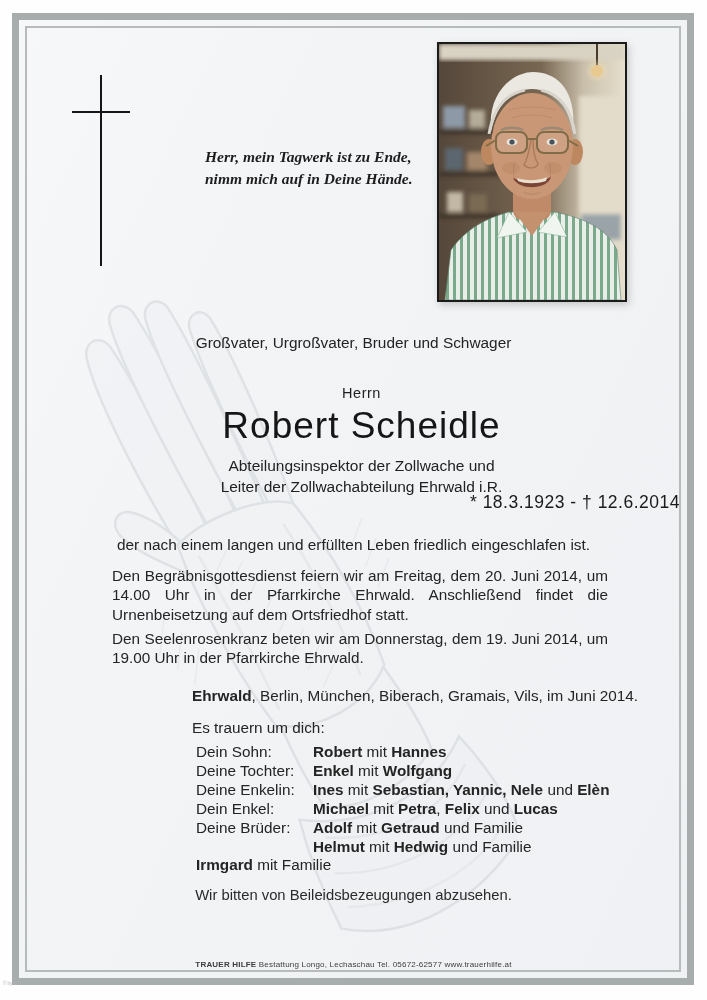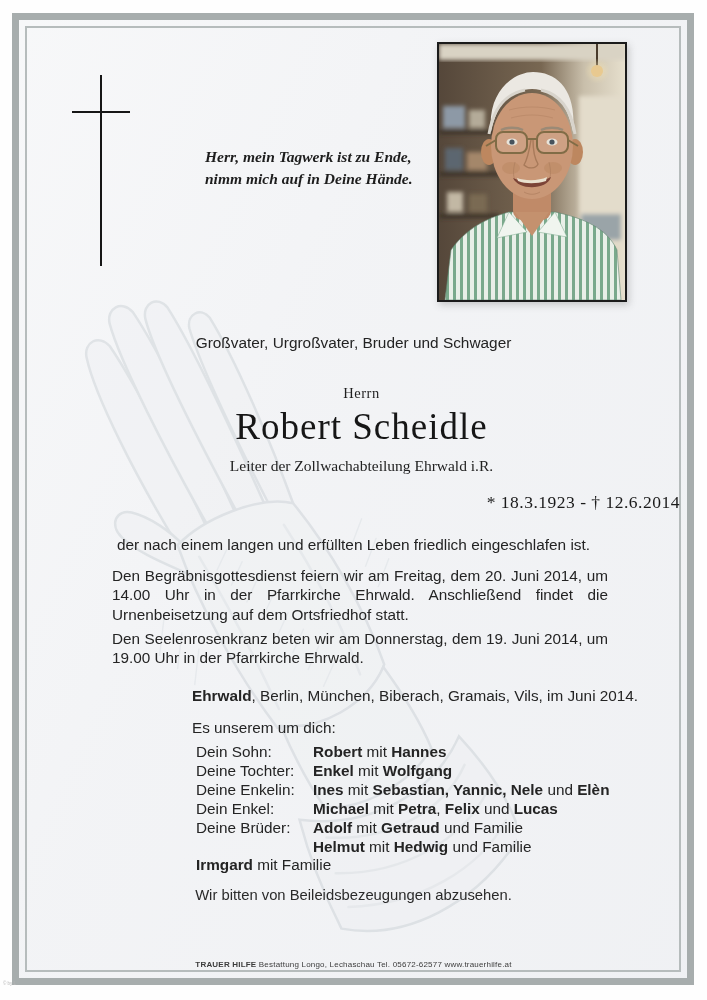--- a/index.html
+++ b/index.html
@@ -27,21 +27,21 @@
   .hands-watermark{position:absolute;left:12px;top:212px;width:505px;height:770px;opacity:.5;pointer-events:none;}
   .cross-v{position:absolute;left:100px;top:75px;width:2px;height:191px;background:#161616;}
   .cross-h{position:absolute;left:72px;top:111px;width:58px;height:2px;background:#161616;}
   .photo{
     position:absolute;left:437px;top:42px;width:186px;height:256px;
     border:2px solid #1b1b1b;box-shadow:2px 3px 7px rgba(70,70,70,.25);
     background:#6b5a48;
   }
   .photo svg{display:block;}
   
-  .serif{font-family:Liberation Serif, serif;padding-left:16px;}
+  .serif{font-family:Liberation Sans, sans-serif;padding-left:16px;}
   .quote{
     position:absolute;left:205px;top:146px;width:260px;
     font-family:"Liberation Serif",serif;font-style:italic;
     font-size:15.5px;line-height:1.45;color:#1d1d1d;font-weight:700;
   }
   .center{left:27px;right:27px;text-align:center;position:absolute;}
   .intro{top:331px;font-size:15.4px;line-height:1.55;color:#232323;}
   .salutation{top:385px;font-size:14.5px;color:#1f1f1f;letter-spacing:.5px;}
   .deceased-name{top:405px;font-size:37px;color:#161616;letter-spacing:1px;}
   .titles{top:456px;font-size:15.5px;line-height:1.35;color:#222;}
@@ -209,32 +209,33 @@
 </div>
 
 <div class="center intro">
   <div>Großvater, Urgroßvater, Bruder und Schwager</div>
 </div>
 
 <div class="center serif salutation">Herrn</div>
 <div class="center serif deceased-name">Robert Scheidle</div>
 
 <div class="center serif titles">
+  <div>Abteilungsinspektor der Zollwache und</div>
   <div>Leiter der Zollwachabteilung Ehrwald i.R.</div>
 </div>
 
 <div class="center serif dates">* 18.3.1923 - † 12.6.2014</div>
 
 <div class="center closing">der nach einem langen und erfüllten Leben friedlich eingeschlafen ist.</div>
 
 <div class="para para1">Den Begräbnisgottesdienst feiern wir am Freitag, dem 20. Juni 2014, um 14.00 Uhr in der Pfarrkirche Ehrwald. Anschließend findet die Urnenbeisetzung auf dem Ortsfriedhof statt.</div>
 <div class="para para2">Den Seelenrosenkranz beten wir am Donnerstag, dem 19. Juni 2014, um 19.00 Uhr in der Pfarrkirche Ehrwald.</div>
 
 <div class="location-line"><span class="bold">Ehrwald</span><span>, Berlin, München, Biberach, Gramais, Vils, im Juni 2014.</span></div>
-<div class="mourning-intro">Es unserem um dich:</div>
+<div class="mourning-intro">Es trauern um dich:</div>
 
 <div class="family">
     <div class="fam-row">
       <span class="fam-label">Dein Sohn:</span>
       <span class="fam-value"><span class="bold">Robert</span><span> mit </span><span class="bold">Hannes</span></span>
     </div>
     <div class="fam-row">
       <span class="fam-label">Deine Tochter:</span>
       <span class="fam-value"><span class="bold">Enkel</span><span> mit </span><span class="bold">Wolfgang</span></span>
     </div>

